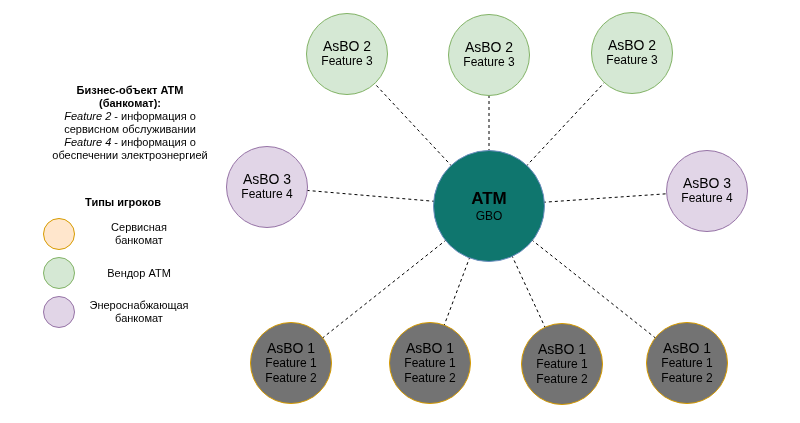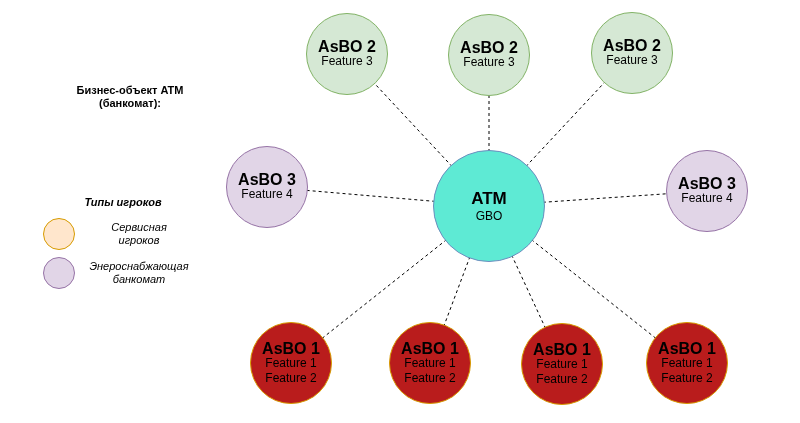--- a/index.html
+++ b/index.html
@@ -8,25 +8,25 @@
     position:relative; width:800px; height:423px; background:#ffffff;
     font-family:"Liberation Sans", sans-serif; color:#000; overflow:hidden;
   }
   .links { position:absolute; left:0; top:0; }
   .node {
     position:absolute; border-radius:50%; border:1px solid;
     display:flex; flex-direction:column; align-items:center; justify-content:center;
     text-align:center;
   }
   .node-outer   { width:82px;  height:82px; }
-  .node-center  { width:112px; height:112px; background:#5eead4; border-color:#6c8ebf; }
+  .node-center  { width:112px; height:112px; background:#0f766e; border-color:#6c8ebf; }
   .node-green   { background:#d5e8d4; border-color:#82b366; }
-  .node-orange  { background:#b91c1c; border-color:#d79b00; }
+  .node-orange  { background:#737373; border-color:#d79b00; }
   .node-purple  { background:#e1d5e7; border-color:#9673a6;text-align:right; }
-  .node-title    { font-weight:bold; font-size:16px; line-height:15px; }
+  .node-title    { font-weight:normal; font-size:14px; line-height:15px; }
   .node-features { font-size:12px; line-height:15px; white-space:pre-line; }
   .center-title  { font-weight:bold; font-size:17px; line-height:20px; }
   .center-sub    { font-size:12px; line-height:15px; }
 
   .pos-g1 { left:306px; top:13px; }
   .pos-g2 { left:448px; top:14px; }
   .pos-g3 { left:591px; top:12px; }
   .pos-pl { left:226px; top:146px; }
   .pos-pr { left:666px; top:150px; }
   .pos-o1 { left:250px; top:322px; }
@@ -36,21 +36,21 @@
   .pos-c  { left:433px; top:150px; }
 
   .info {
     position:absolute; left:35px; top:84px; width:190px;
     text-align:center; font-size:11px; line-height:13px;
   }
   .info-title   { font-weight:bold; white-space:pre-line; }
   .feature-line { white-space:pre-line; }
   .feature-name { font-style:italic; }
 
-  .legend { position:absolute; left:43px; top:196px; width:160px;font-style:italic; }
+  .legend { position:absolute; left:43px; top:196px; width:160px; }
   .legend-title { font-weight:bold; font-size:11px; line-height:13px; text-align:center; margin-bottom:9px; }
   .legend-item  { display:flex; align-items:center; margin-bottom:7px; }
   .legend-dot   { width:32px; height:32px; border-radius:50%; border:1px solid; flex:0 0 32px; }
   .dot-orange { background:#ffe6cc; border-color:#d79b00; }
   .dot-green  { background:#d5e8d4; border-color:#82b366; }
   .dot-purple { background:#e1d5e7; border-color:#9673a6; }
   .legend-label { flex:1; text-align:center; font-size:11px; line-height:13px; white-space:pre-line; }
 </style>
 </head>
 <body>
@@ -67,28 +67,36 @@
       <line x1="489" y1="206" x2="291" y2="363"></line>
       <line x1="489" y1="206" x2="430" y2="363"></line>
       <line x1="489" y1="206" x2="562" y2="364"></line>
       <line x1="489" y1="206" x2="687" y2="363"></line>
     </g>
   </svg>
 
   <div class="info">
     <div class="info-title">Бизнес-объект ATM
 (банкомат):</div>
+    <div class="feature-line"><span class="feature-name">Feature 2</span><span> - информация о
+сервисном обслуживании</span></div>
+    <div class="feature-line"><span class="feature-name">Feature 4</span><span> - информация о
+обеспечении электроэнергией</span></div>
   </div>
 
   <div class="legend">
     <div class="legend-title">Типы игроков</div>
     <div class="legend-item">
       <span class="legend-dot dot-orange"></span>
       <span class="legend-label">Сервисная
-игроков</span>
+банкомат</span>
+    </div>
+    <div class="legend-item">
+      <span class="legend-dot dot-green"></span>
+      <span class="legend-label">Вендор ATM</span>
     </div>
     <div class="legend-item">
       <span class="legend-dot dot-purple"></span>
       <span class="legend-label">Энероснабжающая
 банкомат</span>
     </div>
   </div>
 
   <div class="node node-center pos-c">
     <div class="center-title">ATM</div>

